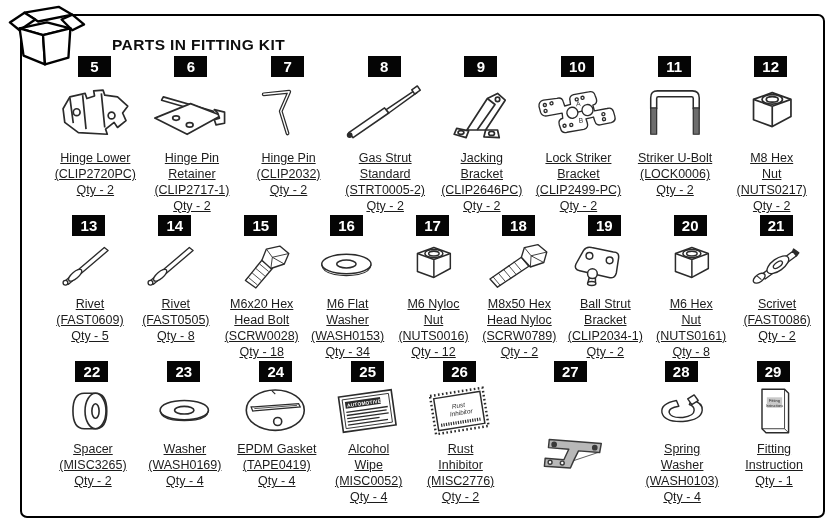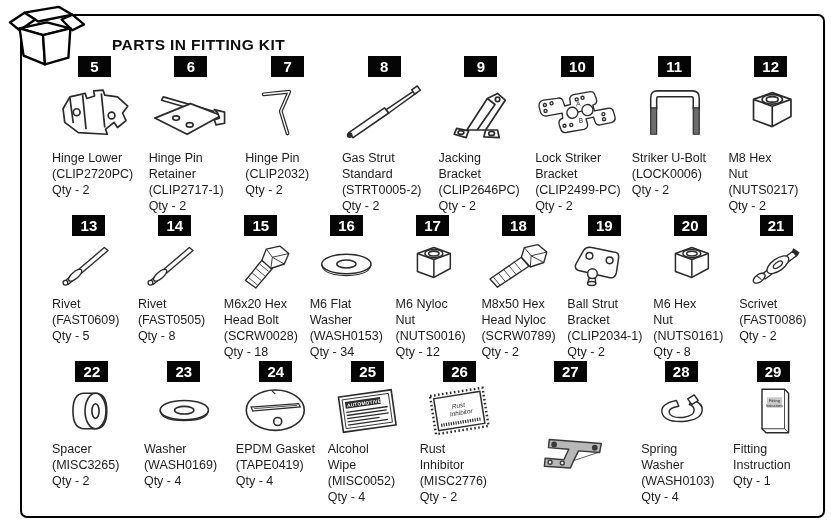--- a/index.html
+++ b/index.html
@@ -2,42 +2,42 @@
 <html><head>
 <meta charset="utf-8">
 <style>
   html,body{margin:0;padding:0;}
   body{
     width:831px;height:527px;position:relative;background:#ffffff;
     font-family:"Liberation Sans",sans-serif;color:#1c1c1c;overflow:hidden;
   }
   .panel{
     position:absolute;left:20px;top:14px;width:801px;height:500px;
-    border:2px solid #000;border-radius:7px;background:#fff;
+    border:2px solid #000;border-radius:7px;background:#fff;text-align:center;
   }
   .box-icon{position:absolute;left:4px;top:0px;width:82px;height:74px;z-index:3;}
   .title{
     position:absolute;left:90px;top:20px;font-size:15.5px;font-weight:700;
     letter-spacing:.4px;color:#0d0d0d;z-index:2;
   }
   .grid{position:absolute;left:28px;right:8px;top:40px;display:flex;flex-direction:column;}
   .row{display:flex;gap:8px;align-items:flex-start;}
   .row+.row{margin-top:1px;}
   .cell{flex:1 1 0;min-width:0;display:flex;flex-direction:column;align-items:center;}
   .cell.wide{flex:1.45 1 0;gap:48px;}
   .badge{
     width:33px;height:21px;background:#050505;color:#fff;font-size:15px;font-weight:700;
     display:flex;align-items:center;justify-content:center;margin-bottom:3px;flex:none;
   }
   .art{width:100%;display:flex;align-items:center;justify-content:center;}
   .row-1 .art{height:66px;}
   .row-2 .art{height:53px;}
   .row-3 .art{height:52px;}
   .art svg{width:96%;height:100%;}
-  .caption{align-self:stretch;padding:4px 0 0 2px;font-size:12.5px;line-height:16px;}
+  .caption{align-self:stretch;padding:4px 0 0 2px;font-size:12.5px;line-height:16px;text-decoration:underline;}
   .pname,.pcode,.pqty{white-space:pre-line;word-break:normal;}
 </style>
 </head>
 <body>
 
 <div class="box-icon">
   <svg viewBox="0 0 84 76">
     <g fill="#ffffff" stroke="#000" stroke-width="2.4" stroke-linejoin="round">
       <path d="M21 13 L56 7 L70 15 L35 22 Z"></path>
       <path d="M21 13 L6 23 L16 31 L32 20 Z"></path>

